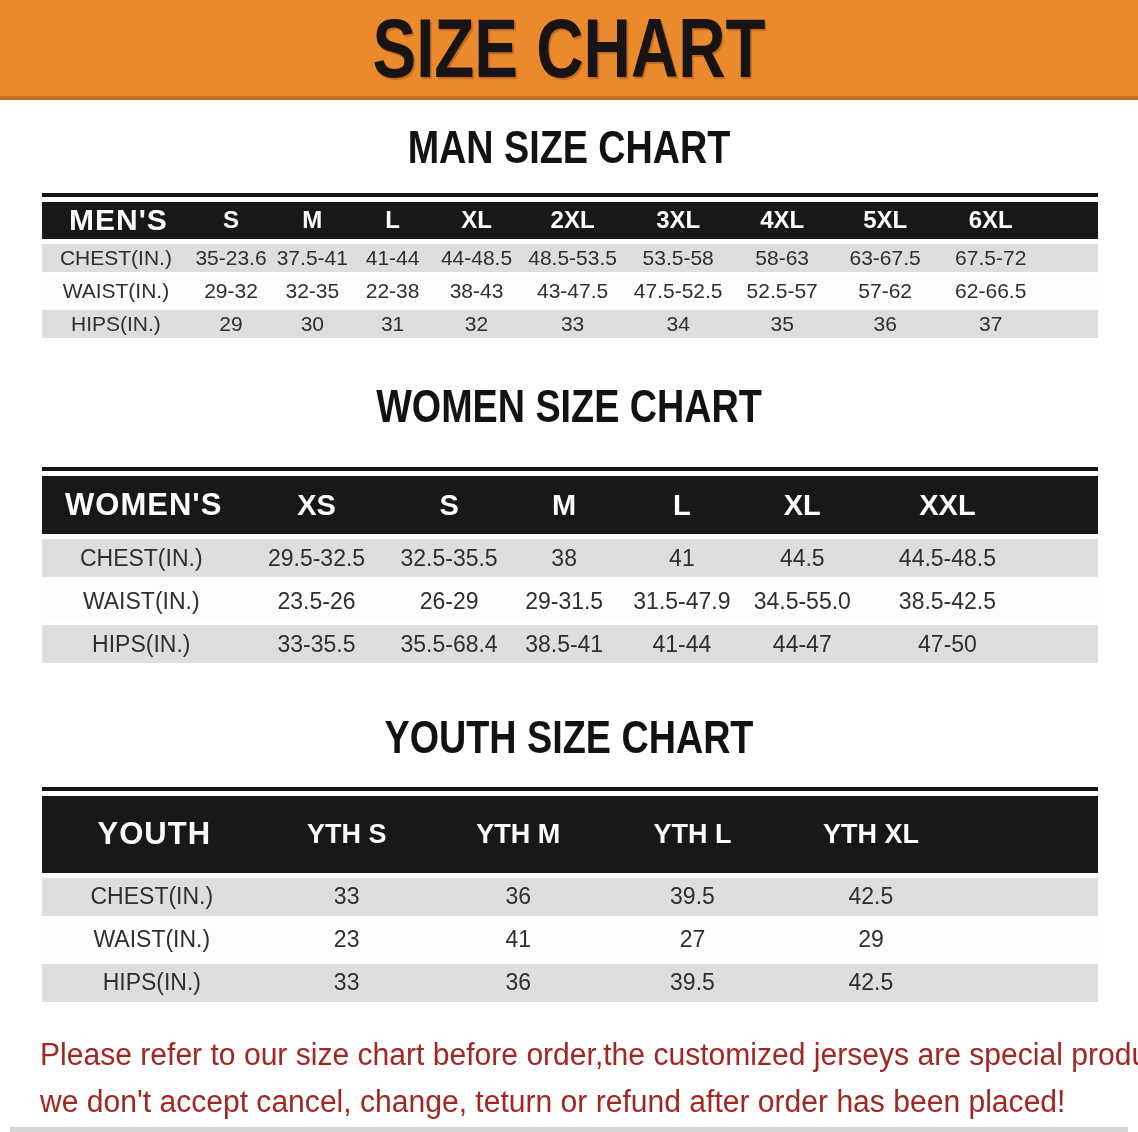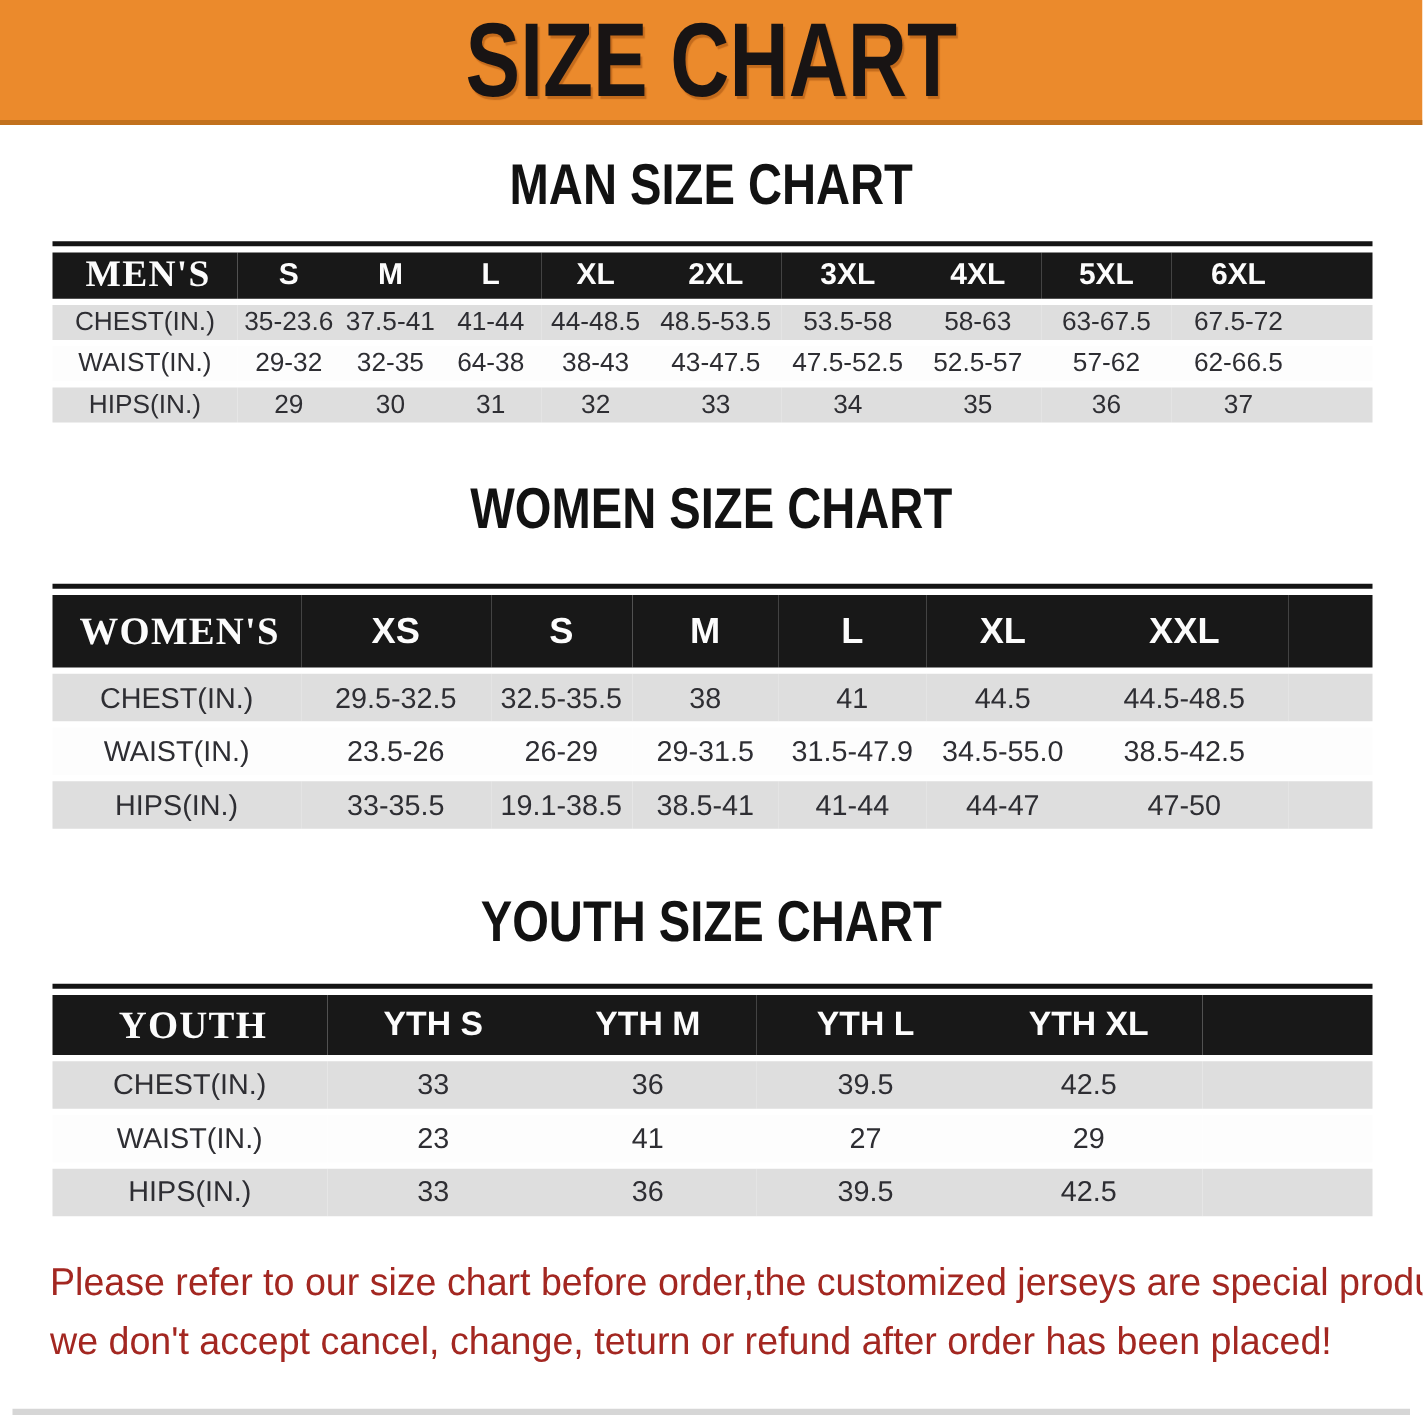--- a/index.html
+++ b/index.html
@@ -55,38 +55,37 @@
     text-align: center; vertical-align: middle;
     overflow: hidden; white-space: nowrap;
   }
   table.size-table thead th {
     background: #181818; color: #FCFCFC;
   }
   th.corner-label {
     text-align: left; padding-left: 5px;
     font-weight: bold; font-size: 30px;
     letter-spacing: 1px;
-    font-family: Liberation Serif, serif;
   }
   tbody td { color: #2E2E33; background: #FDFDFD; }
   tbody tr:nth-child(odd) td { background: #DEDEDE; }
   td.row-label { font-size: 21px; }
 
   
   .table-men thead th { height: 37px; font-size: 24px; }
   .table-men thead th.corner-label { font-size: 30px; }
   .table-men tbody td { height: 28px; font-size: 21px; }
 
   
   .table-women thead th { height: 58px; font-size: 29px; }
   .table-women thead th.corner-label { font-size: 31px; }
   .table-women tbody td { height: 38px; font-size: 23px; }
 
   
-  .table-youth thead th { height: 48px; font-size: 27px; }
+  .table-youth thead th { height: 77px; font-size: 27px; }
   .table-youth thead th.corner-label { font-size: 31px; }
   .table-youth tbody td { height: 38px; font-size: 23px; }
 
   
   .footer-note {
     margin: 24px 30px 0 40px;
     color: #A32721;
     font-size: 31px;
     line-height: 1.52;
     transform: scaleX(0.97); transform-origin: left center;
@@ -149,21 +148,21 @@
         <td>53.5-58</td>
         <td>58-63</td>
         <td>63-67.5</td>
         <td>67.5-72</td>
         <td></td>
       </tr>
       <tr>
         <td class="row-label">WAIST(IN.)</td>
         <td>29-32</td>
         <td>32-35</td>
-        <td>64-38</td>
+        <td>22-38</td>
         <td>38-43</td>
         <td>43-47.5</td>
         <td>47.5-52.5</td>
         <td>52.5-57</td>
         <td>57-62</td>
         <td>62-66.5</td>
         <td></td>
       </tr>
       <tr>
         <td class="row-label">HIPS(IN.)</td>
@@ -226,21 +225,21 @@
         <td>26-29</td>
         <td>29-31.5</td>
         <td>31.5-47.9</td>
         <td>34.5-55.0</td>
         <td>38.5-42.5</td>
         <td></td>
       </tr>
       <tr>
         <td class="row-label">HIPS(IN.)</td>
         <td>33-35.5</td>
-        <td>19.1-38.5</td>
+        <td>35.5-68.4</td>
         <td>38.5-41</td>
         <td>41-44</td>
         <td>44-47</td>
         <td>47-50</td>
         <td></td>
       </tr>
     </tbody>
   </table>
 </div>
 

